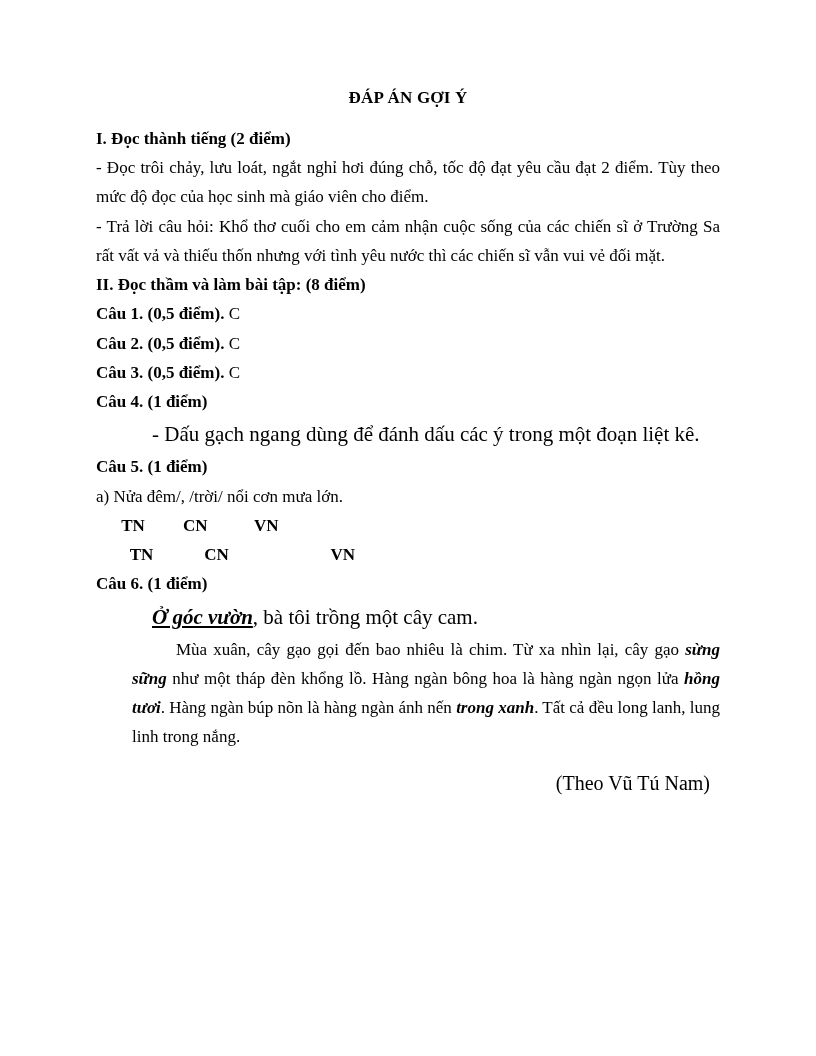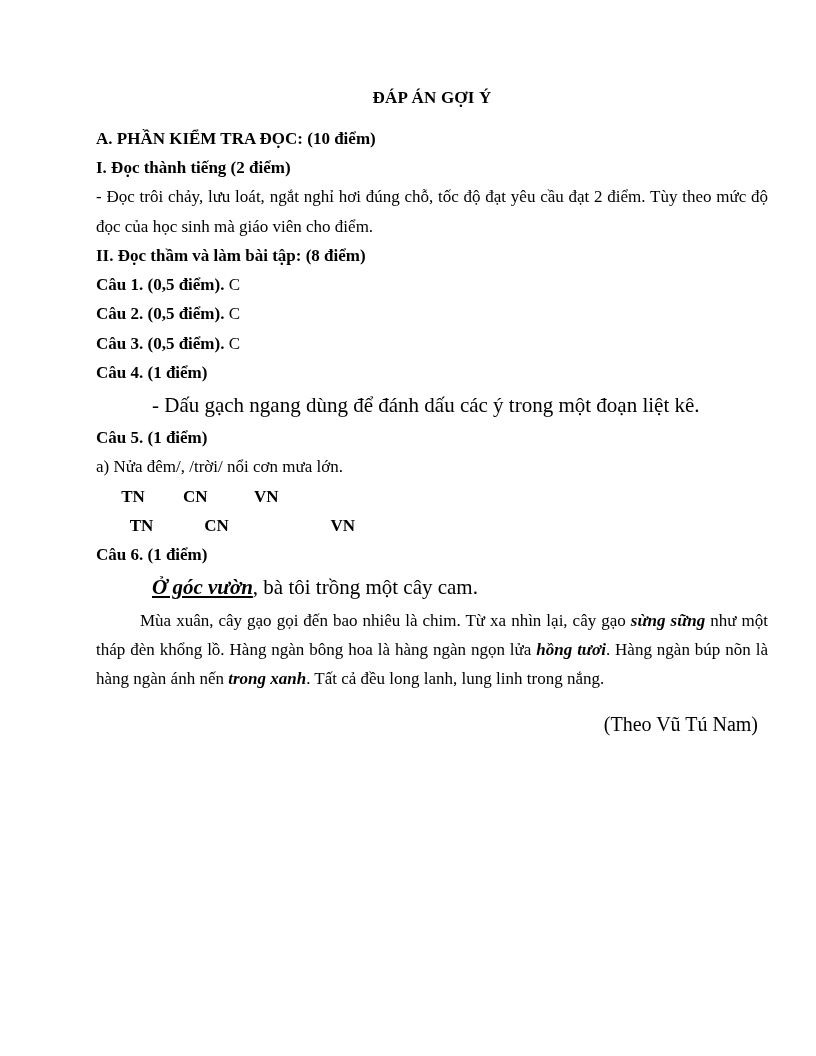--- a/index.html
+++ b/index.html
@@ -11,21 +11,21 @@
     width: 816px;
     height: 1056px;
     font-family: "Liberation Serif", serif;
     color: #000000;
   }
   .page {
     position: relative;
     width: 816px;
     height: 1056px;
     box-sizing: border-box;
-    padding: 88px 48px 60px 96px;
+    padding: 88px 96px 60px 96px;
   }
   .doc-title {
     text-align: center;
     font-weight: bold;
     font-size: 17px;
     letter-spacing: 0.2px;
     margin: 0 0 16px 0;
   }
   .bold {
     font-weight: bold;
@@ -38,20 +38,21 @@
   }
   .para {
     font-size: 17px;
     line-height: 1.72;
     margin: 0;
     text-align: justify;
     text-justify: inter-word;
   }
   .indent {
     text-indent: 44px;
+    margin-left: 36px;
   }
   .q-line {
     font-size: 17px;
     line-height: 1.72;
     margin: 0;
   }
   .sub-indent {
     padding-left: 56px;
     font-size: 21px;
     line-height: 1.72;
@@ -81,26 +82,26 @@
     padding-right: 10px;
   }
 </style>
 </head>
 <body>
 
 <div class="page">
 
   <div class="doc-title">ĐÁP ÁN GỢI Ý</div>
 
-  <div class="heading">A. PHẦN KIỂM TRA ĐỌC: (10 điểm)</div>
 
   <div class="heading">I. Đọc thành tiếng (2 điểm)</div>
 
   <div class="para">- Đọc trôi chảy, lưu loát, ngắt nghỉ hơi đúng chỗ, tốc độ đạt yêu cầu đạt 2 điểm. Tùy theo mức độ đọc của học sinh mà giáo viên cho điểm.</div>
 
+  <div class="para">- Trả lời câu hỏi: Khổ thơ cuối cho em cảm nhận cuộc sống của các chiến sĩ ở Trường Sa rất vất vả và thiếu thốn nhưng với tình yêu nước thì các chiến sĩ vẫn vui vẻ đối mặt.</div>
 
   <div class="heading">II. Đọc thầm và làm bài tập: (8 điểm)</div>
 
   <div class="q-line">
     <span class="bold">Câu 1. (0,5 điểm).</span><span> C</span>
   </div>
 
   <div class="q-line">
     <span class="bold">Câu 2. (0,5 điểm).</span><span> C</span>
   </div>

